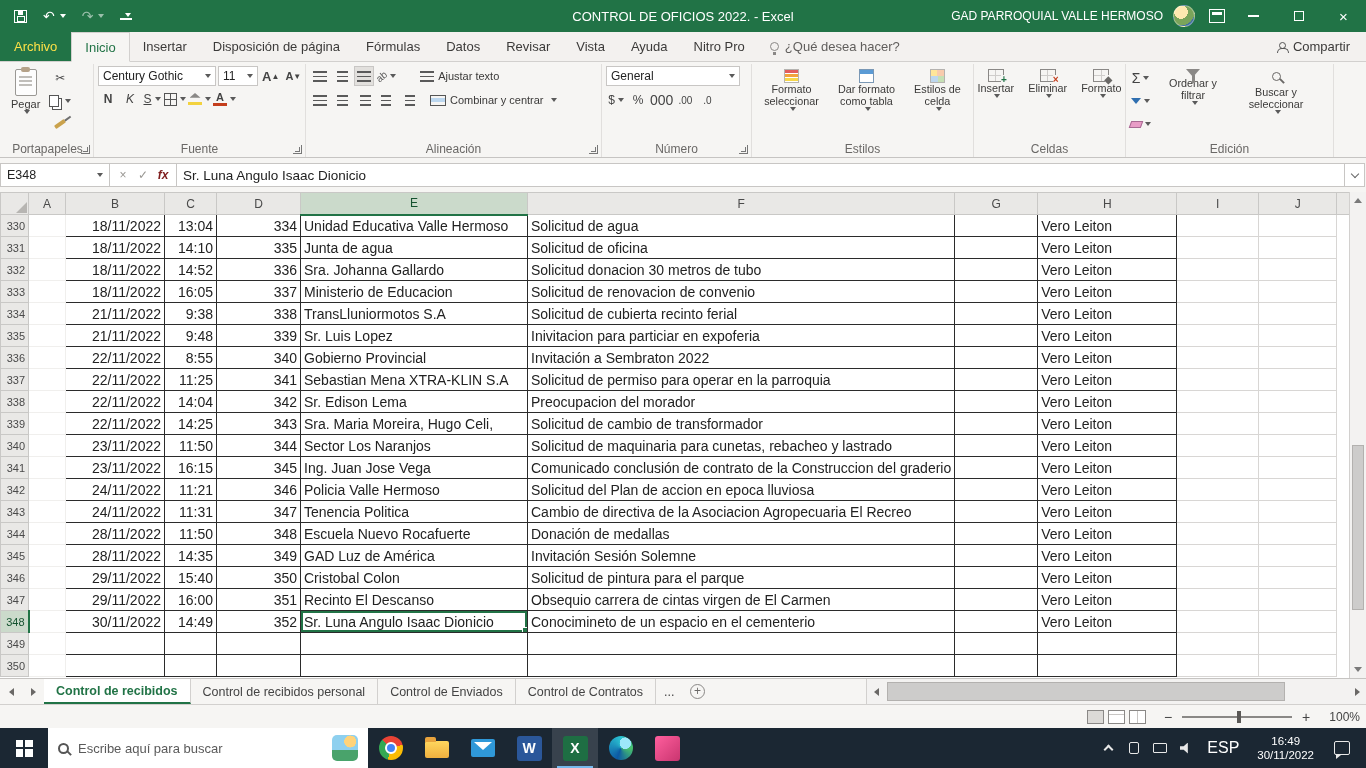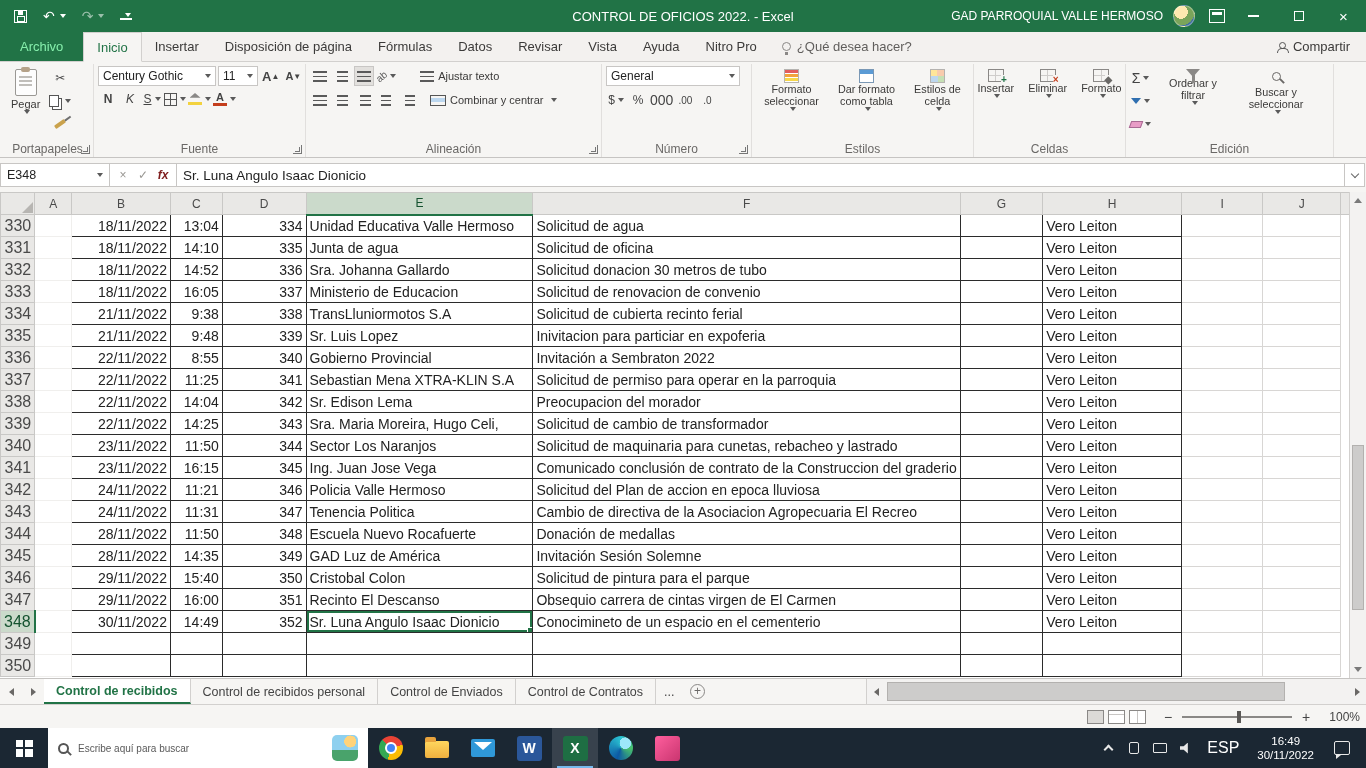--- a/index.html
+++ b/index.html
@@ -24,21 +24,21 @@
   .avatar { width:22px; height:22px; border-radius:50%; background:radial-gradient(circle at 35% 30%, #ffe9b0 0 35%, #7aa45a 36% 70%, #3f6f9e 71%); border:1px solid #ffffff55; margin-right:14px; }
   .ribopts { width:16px; height:14px; border:1.5px solid #fff; position:relative; margin-right:6px; }
   .ribopts::after { content:""; position:absolute; left:2px; top:2px; right:2px; height:3px; background:#fff; }
   .winbtn { width:45px; height:32px; display:flex; align-items:center; justify-content:center; font-size:15px; color:#fff; }
   .ico-min { width:11px; height:1.5px; background:#fff; }
   .ico-max { width:10px; height:10px; border:1.5px solid #fff; }
 
   
   .tabrow { height:30px; background:#f3f1ef; display:flex; align-items:stretch; font-size:13px; color:#3b3a39; border-bottom:1px solid #d2d0ce; flex:0 0 auto; }
   .tab { display:flex; align-items:center; padding:0 13px; white-space:nowrap; }
-  .tab.archivo { background:#217346; color:#86efac; padding:0 20px; }
+  .tab.archivo { background:#217346; color:#fde047; padding:0 14px; }
   .tab.active { background:#f6f5f3; color:#217346; border:1px solid #d2d0ce; border-bottom:1px solid #f6f5f3; margin-bottom:-1px; }
   .tellme { display:flex; align-items:center; gap:6px; color:#605e5c; padding:0 12px; }
   .bulb { width:9px; height:9px; border:1.5px solid #8a8886; border-radius:50%; position:relative; }
   .bulb::after { content:""; position:absolute; left:2px; top:9px; width:3px; height:3px; background:#8a8886; }
   .share { margin-left:auto; display:flex; align-items:center; gap:6px; padding:0 16px; color:#3b3a39; }
   .person { width:10px; height:10px; position:relative; }
   .person::before { content:""; position:absolute; top:0; left:2.5px; width:5px; height:5px; border-radius:50%; border:1.5px solid #555; }
   .person::after { content:""; position:absolute; bottom:-1px; left:0; width:10px; height:4px; border:1.5px solid #555; border-bottom:none; border-radius:5px 5px 0 0; }
 
   
@@ -98,21 +98,21 @@
   .fexpand { width:20px; height:24px; background:#fff; border:1px solid #c8c6c4; border-left:none; display:flex; align-items:center; justify-content:center; }
   .chevd { width:6px; height:6px; border-right:1.5px solid #666; border-bottom:1.5px solid #666; transform:rotate(45deg); margin-top:-3px; }
 
   
   .gridwrap { position:relative; flex:1 1 auto; overflow:hidden; background:#fff; }
   table.ws { border-collapse:collapse; table-layout:fixed; font-size:14px; }
   table.ws th, table.ws td { height:22px; padding:0 3px; white-space:nowrap; overflow:hidden; font-weight:normal; }
   thead th { height:20px; background:#e9e8e6; border:1px solid #c9c8c6; color:#4a4a4a; font-size:12px; text-align:center; }
   th.corner { position:relative; }
   th.corner::after { content:""; position:absolute; right:1px; bottom:1px; width:0; height:0; border-left:11px solid transparent; border-bottom:11px solid #b7b5b2; }
-  th.rhead { background:#e9e8e6; border:1px solid #c9c8c6; color:#4a4a4a; font-size:16px; text-align:right; padding-right:5px; }
+  th.rhead { background:#e9e8e6; border:1px solid #c9c8c6; color:#4a4a4a; font-size:11px; text-align:right; padding-right:5px; }
   th.hsel { background:#cbdacb; border-bottom:2px solid #217346; color:#14522f; }
   th.rsel { background:#cbdacb; border-right:2px solid #217346; color:#14522f; }
   td.ga { border:1px solid #f0efed; }
   td.gl { border:1px solid #d8d6d4; }
   td.gf { border:none; }
   td.tb { border:1px solid #2b2b2b; }
   td.num { text-align:right; }
   td.txt { text-align:left; }
   td.sel { box-shadow:inset 0 0 0 2px #217346; position:relative; overflow:visible; }
   td.sel::after { content:""; position:absolute; right:-3px; bottom:-3px; width:6px; height:6px; background:#217346; border:1px solid #fff; z-index:3; }
@@ -152,21 +152,21 @@
   .ztrack::before { content:""; position:absolute; left:50%; top:-3px; width:1px; height:8px; background:#8a8886; }
   .zthumb { position:absolute; left:50%; top:-5px; width:4px; height:12px; background:#5a5856; }
   .zoomtxt { width:38px; text-align:right; }
 
   
   .taskbar { height:40px; background:#1b2733; display:flex; align-items:stretch; color:#fff; flex:0 0 auto; }
   .tbtn { display:flex; align-items:center; justify-content:center; }
   .start { width:48px; }
   .winlogo { width:17px; height:17px; display:grid; grid-template-columns:1fr 1fr; grid-template-rows:1fr 1fr; gap:2px; }
   .winlogo i { background:#fdfdfd; }
-  .searchbox { width:320px; background:#fff; color:#5a5a5a; display:flex; align-items:center; gap:9px; padding:0 10px; font-size:10px; }
+  .searchbox { width:320px; background:#fff; color:#5a5a5a; display:flex; align-items:center; gap:9px; padding:0 10px; font-size:13px; }
   .mag { width:11px; height:11px; border:2px solid #555; border-radius:50%; position:relative; flex:0 0 auto; }
   .mag::after { content:""; position:absolute; width:6px; height:2px; background:#555; transform:rotate(45deg); right:-5px; bottom:-2px; }
   .search-art { margin-left:auto; width:26px; height:26px; border-radius:5px; background:radial-gradient(circle at 70% 25%, #ffd37a 0 22%, transparent 23%), linear-gradient(180deg,#8ed0ef 0 58%, #49a36b 58%); }
   .appbtn { width:46px; position:relative; display:flex; align-items:center; justify-content:center; }
   .appbtn.active { background:rgba(255,255,255,.13); }
   .appbtn.active::after { content:""; position:absolute; left:5px; right:5px; bottom:0; height:2px; background:#76b9ed; }
   .ic-chrome { width:24px; height:24px; border-radius:50%; background:conic-gradient(from -45deg, #ea4335 0 120deg, #fbbc05 0 240deg, #34a853 0 360deg); position:relative; }
   .ic-chrome::after { content:""; position:absolute; inset:6px; border-radius:50%; background:#4285f4; border:2px solid #fff; }
   .ic-folder { width:24px; height:17px; background:linear-gradient(#ffd75e,#f0b03f); border-radius:2px; position:relative; margin-top:3px; }
   .ic-folder::before { content:""; position:absolute; top:-4px; left:0; width:11px; height:5px; background:#e8a33d; border-radius:2px 2px 0 0; }

